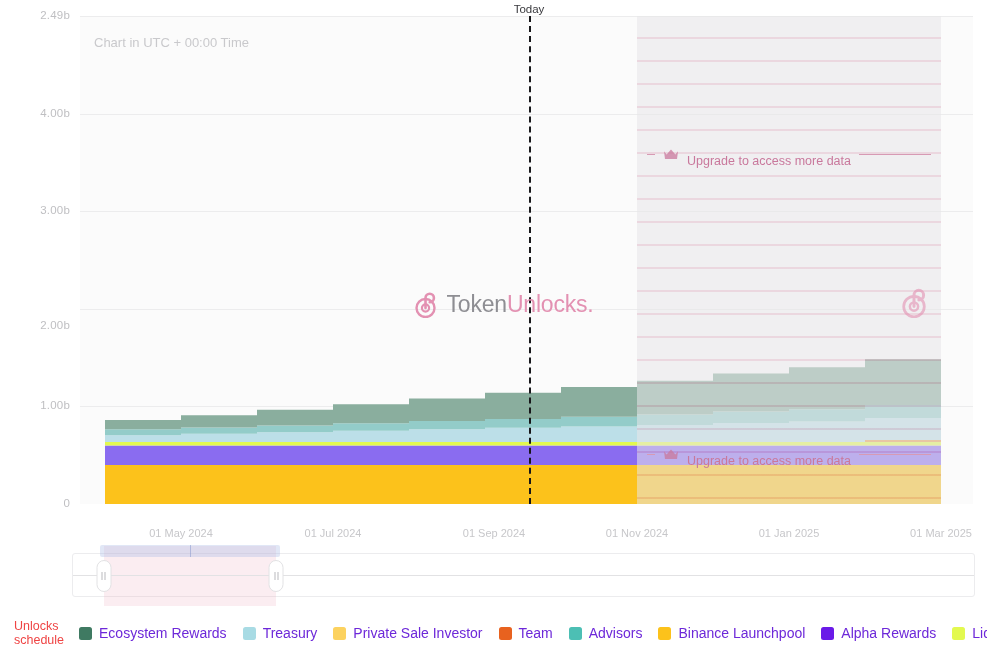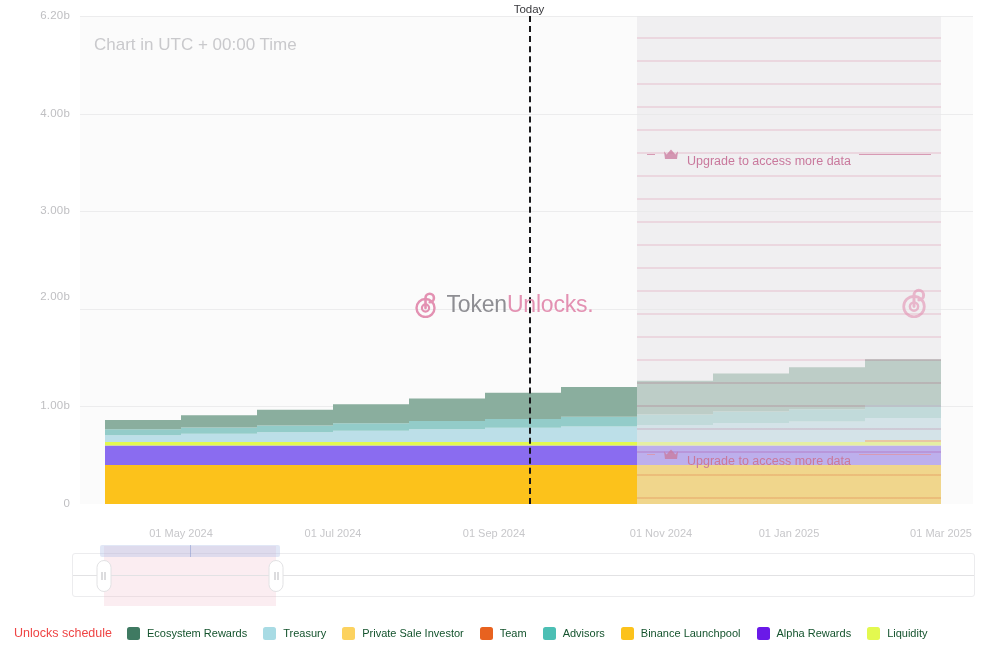--- a/index.html
+++ b/index.html
@@ -27,21 +27,21 @@
     font-size: 11.5px; color: #bfbfc2; letter-spacing:.2px;
   }
 
   .xlabel {
     position: absolute; top: 527px; font-size: 11px; color: #c7c7ca;
     transform: translateX(-50%); white-space: nowrap;
   }
 
   .utc-note {
     position: absolute; left: 94px; top: 35px;
-    font-size: 17px; color: #c9c9cc;
+    font-size: 13px; color: #c9c9cc;
   }
 
   
   .today-line {
     position: absolute; top: 16px; height: 488px; width: 0;
     border-left: 2.5px dashed #17171a;
   }
   .today-label {
     position: absolute; top: 3px; transform: translateX(-50%);
     font-size: 11.5px; color: #3a3a3e;
@@ -99,21 +99,21 @@
   .handle i { display: block; width: 1px; height: 8px; background: #b9b9bd; }
 
   
   .legend {
     position: absolute; left: 0; top: 617px; width: 987px; height: 32px;
     display: flex; align-items: center; padding-left: 14px; gap: 7px;
   }
   .legend-title { font-size: 12.5px; color: #ef4444; margin-right: 8px; }
   .legend-item { display: flex; align-items: center; gap: 7px; margin-right: 9px; }
   .swatch { width: 13px; height: 13px; border-radius: 2.5px; flex: none; }
-  .legend-label { font-size: 11px; color: #14532d; white-space: nowrap; }
+  .legend-label { font-size: 14px; color: #6d28d9; white-space: nowrap; }
 </style>
 </head>
 <body>
 
 <div id="app">
 
   <div class="chart-area">
     <div class="plot" id="plot">
       <div class="panel-bg"></div>
     <div class="gridline" style="top: 390.4px;"></div>
@@ -148,30 +148,30 @@
           <span class="txt" style="color: rgb(201, 120, 156);">Upgrade to access more data</span>
           <span class="rule-long"></span>
         </div>
       </div>
 
     <div class="utc-note">Chart in UTC + 00:00 Time</div>
 
     <div id="yaxis">
         <div class="ylabel" style="top: 497px;">0</div>
         <div class="ylabel" style="top: 399.4px;">1.00b</div>
-        <div class="ylabel" style="top: 290px;">2.00b</div>
+        <div class="ylabel" style="top: 319px;">2.00b</div>
         <div class="ylabel" style="top: 204.2px;">3.00b</div>
         <div class="ylabel" style="top: 106.6px;">4.00b</div>
-        <div class="ylabel" style="top: 9px;">6.20b</div>
+        <div class="ylabel" style="top: 9px;">2.49b</div>
       </div>
     <div id="xaxis">
         <div class="xlabel" style="left: 181px;">01 May 2024</div>
         <div class="xlabel" style="left: 333px;">01 Jul 2024</div>
         <div class="xlabel" style="left: 485px; margin-left: 9px;">01 Sep 2024</div>
-        <div class="xlabel" style="left: 637px; margin-left: 24px;">01 Nov 2024</div>
+        <div class="xlabel" style="left: 637px;">01 Nov 2024</div>
         <div class="xlabel" style="left: 789px;">01 Jan 2025</div>
         <div class="xlabel" style="left: 941px;">01 Mar 2025</div>
       </div>
 
     <div class="today-line" id="today-line" style="left: 529px;"></div>
     <div class="today-label" id="today-label" style="left: 529px;">Today</div>
 
     <div class="watermark" id="watermark" style="left: 503px; top: 304px;">
       <svg width="26" height="28" viewBox="0 0 26 28">
         <circle cx="13" cy="18" r="9" fill="none" stroke="#e391b2" stroke-width="2.4"></circle>

